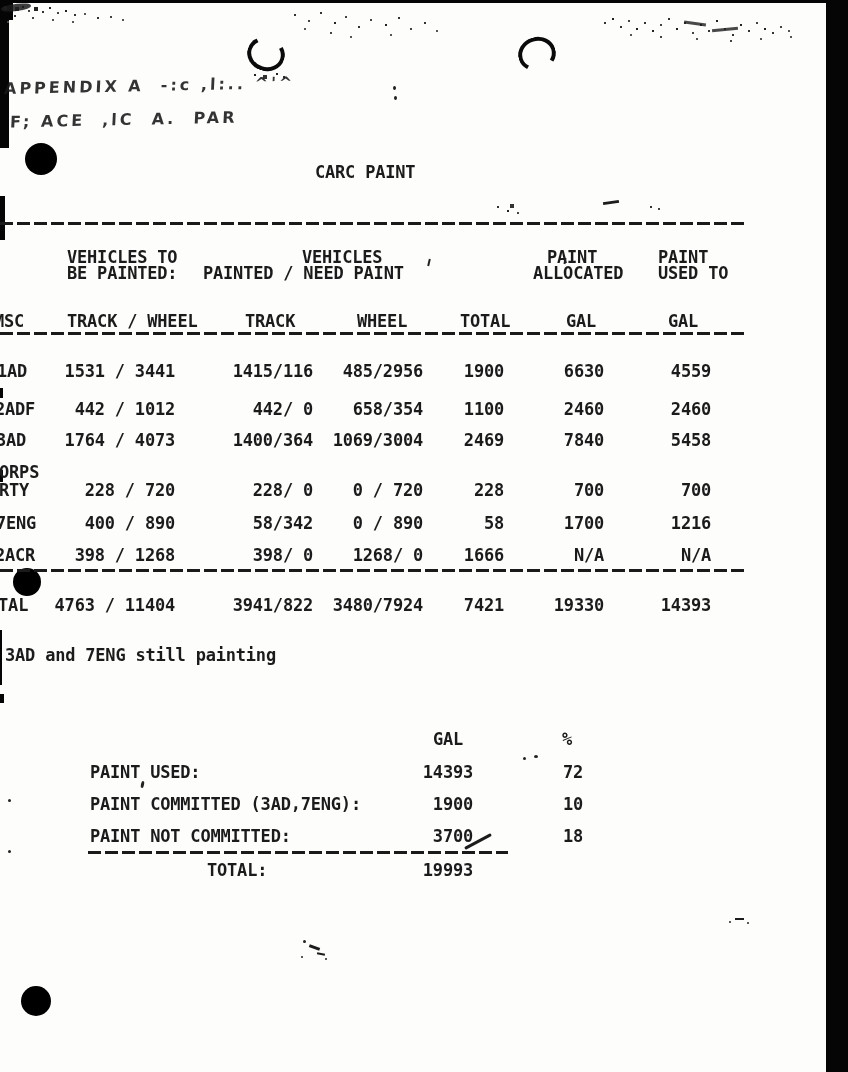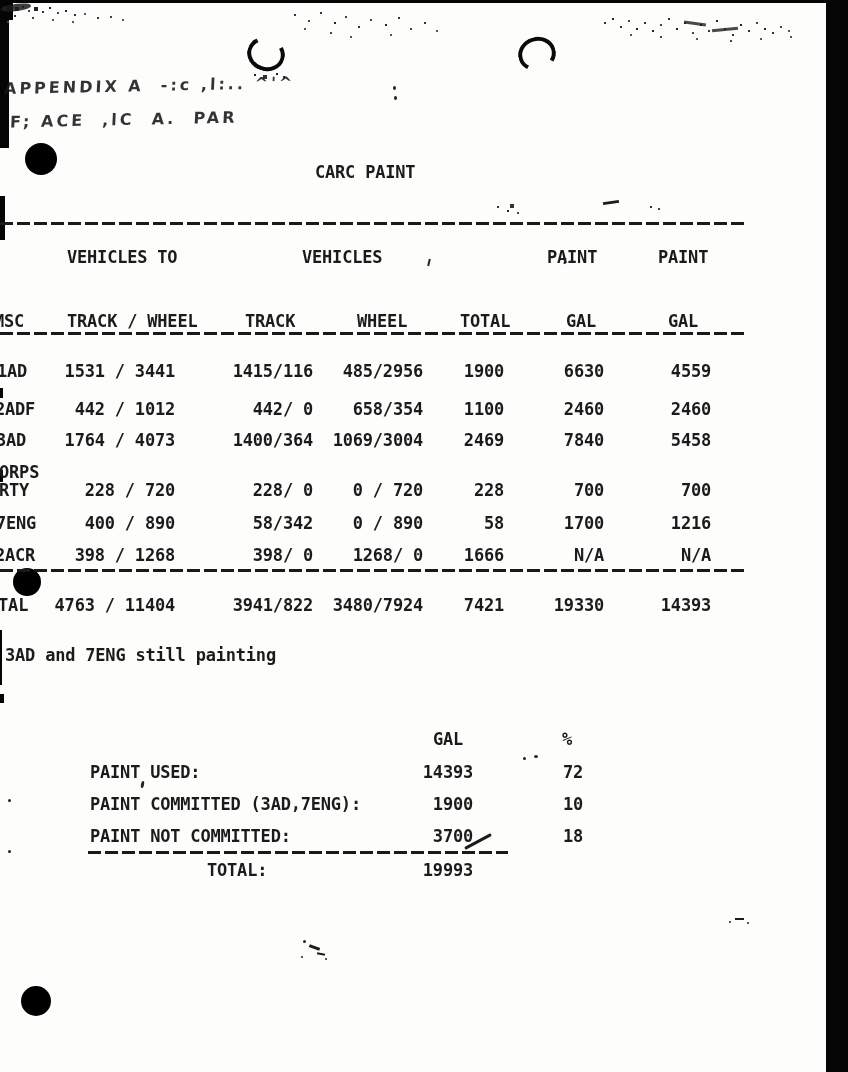--- a/index.html
+++ b/index.html
@@ -71,20 +71,26 @@
   <div class="noise" style="left:648px;top:204px;box-shadow:2px 2px #333,10px 4px #444;"></div>
 
   <div class="dash" style="left:0;top:222px;width:746px;"></div>
 
   <div class="row" style="top:248px;">
     <span style="left:67px;" class="t">VEHICLES TO</span>
     <span style="left:302px;" class="t">VEHICLES</span>
     <span style="left:547px;" class="t">PAINT</span>
     <span style="left:658px;" class="t">PAINT</span>
   </div>
+  <div class="row" style="top:264px;">
+    <span style="left:67px;" class="t">BE PAINTED:</span>
+    <span style="left:203px;" class="t">PAINTED / NEED PAINT</span>
+    <span style="left:533px;" class="t">ALLOCATED</span>
+    <span style="left:658px;" class="t">USED TO</span>
+  </div>
   <div class="speck" style="left:428px;top:259px;width:2px;height:7px;transform:rotate(14deg);border-radius:0;"></div>
   <div class="speck" style="left:564px;top:258px;width:2px;height:6px;transform:rotate(10deg);border-radius:0;"></div>
 
   <div class="row" style="top:312px;">
     <span style="left:-6px;" class="t">MSC</span>
     <span style="left:67px;" class="t">TRACK / WHEEL</span>
     <span style="left:245px;" class="t">TRACK</span>
     <span style="left:357px;" class="t">WHEEL</span>
     <span style="left:460px;" class="t">TOTAL</span>
     <span style="left:566px;" class="t">GAL</span>

